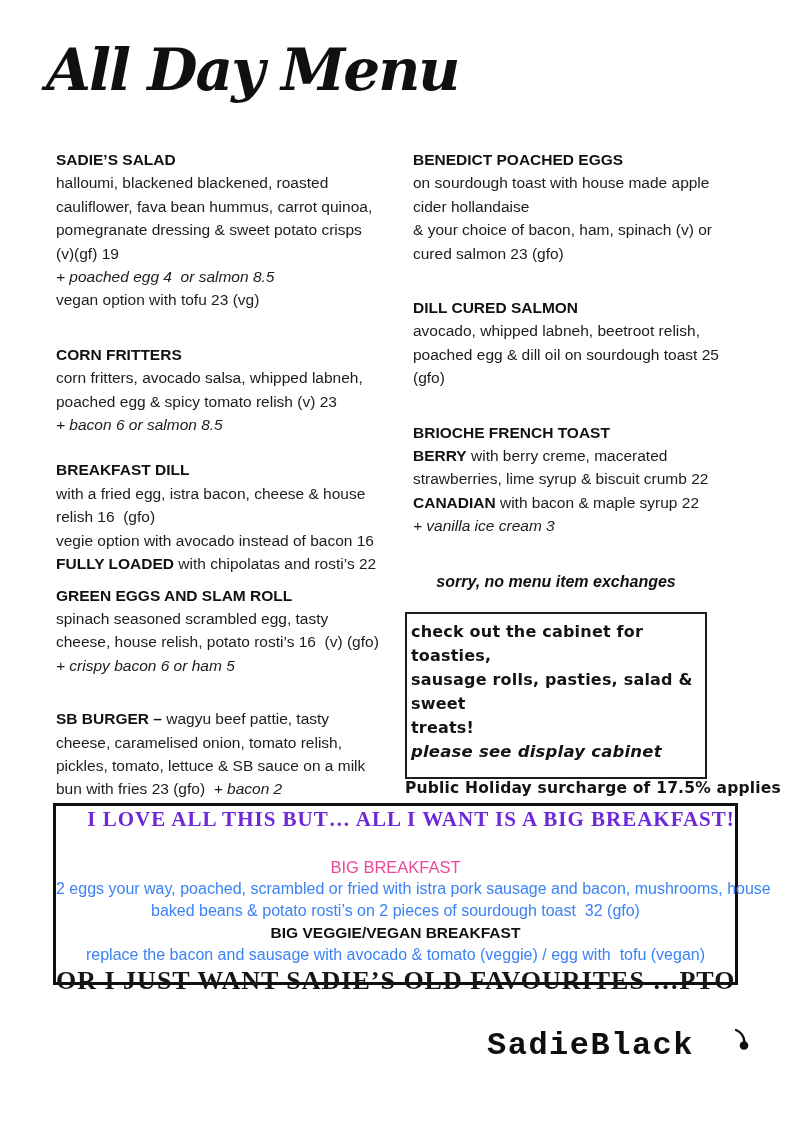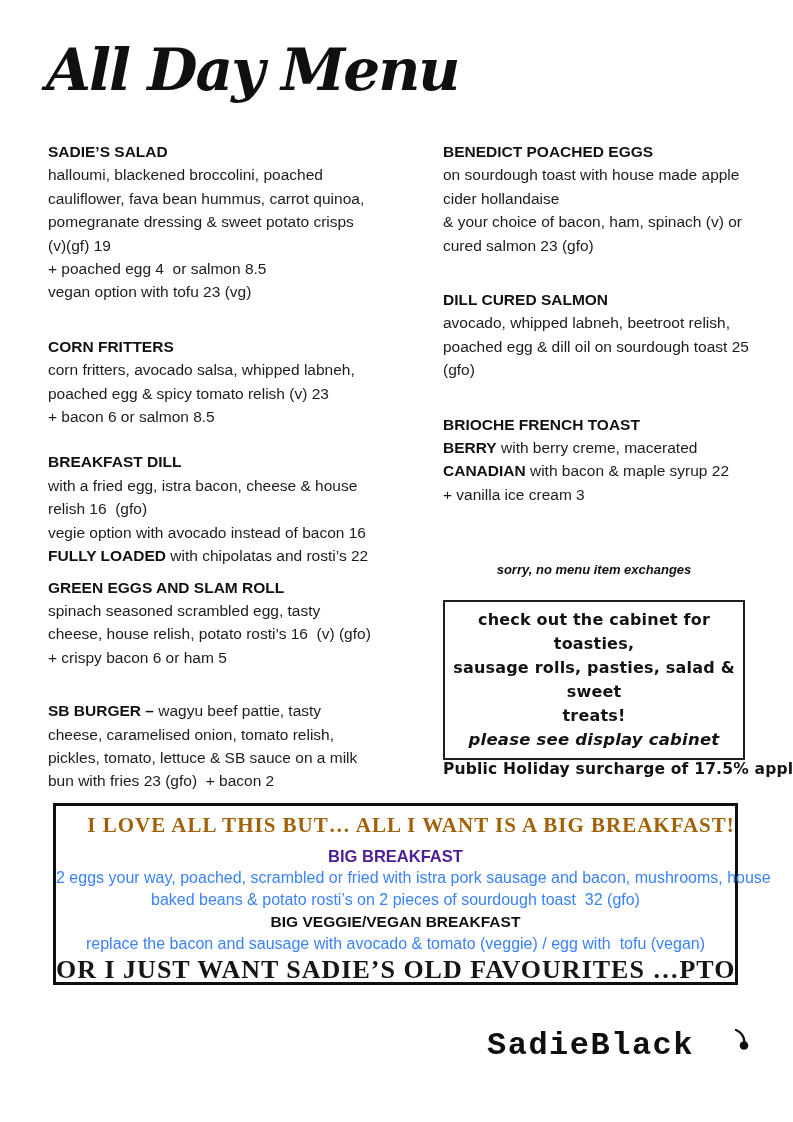--- a/index.html
+++ b/index.html
@@ -13,64 +13,64 @@
   }
   
   .title{
     position:absolute;left:46px;top:36px;margin:0;
     font-family:"DejaVu Serif",serif;
     font-style:italic;font-weight:700;
     font-size:58px;letter-spacing:-2px;color:#101010;
   }
   .col{position:absolute;top:140px;}
   #col-left{left:48px;width:356px;}
-  #col-right{left:443px;width:302px;}
-  .menu-section{margin:0;}
+  #col-right{left:405px;width:302px;}
+  .menu-section{margin:8px;}
   .item-title,.menu-line{
     font-size:15.5px;line-height:23.4px;white-space:pre;color:#1c1c1c;
   }
   .item-title{font-weight:700;color:#111;}
   .b{font-weight:700;color:#111;}
-  .i{}
+  .i{font-style:italic;}
   
   #col-left .menu-section:nth-of-type(1){margin-bottom:31px;}
   #col-left .menu-section:nth-of-type(2){margin-bottom:22px;}
   #col-left .menu-section:nth-of-type(3){margin-bottom:8px;}
   #col-left .menu-section:nth-of-type(4){margin-bottom:30px;}
   #col-right-sections .menu-section{margin-bottom:31px;}
   #col-right-sections .menu-section:last-child{margin-bottom:0;}
 
   .note{
-    margin-top:52px;text-align:center;
-    font-weight:700;font-style:italic;font-size:13px;line-height:23px;color:#111;
+    margin-top:32px;text-align:center;
+    font-weight:700;font-style:italic;font-size:16px;line-height:23px;color:#111;
   }
   
   .cabinet-box{
     margin-top:19px;border:2px solid #1d1d1d;
     box-sizing:border-box;width:302px;
-    padding:6px 4px 6px;text-align:center;
+    padding:6px 4px 13px;
     font-family:"DejaVu Sans",sans-serif;font-weight:700;
     font-size:16px;line-height:24px;letter-spacing:0.2px;color:#131313;
   }
   .cabinet-box .hand-italic{font-style:italic;font-size:16.5px;line-height:24px;}
   .surcharge{
     margin-top:0;text-align:center;
     font-family:"DejaVu Sans",sans-serif;font-weight:700;
     font-size:15.5px;letter-spacing:0.2px;color:#131313;white-space:pre;
   }
 
   .big-box{
     position:absolute;left:53px;top:803px;width:685px;height:182px;
     border:3px solid #101010;box-sizing:border-box;text-align:center;
   }
   .bb-headline{
     font-family:"Liberation Serif",serif;font-weight:600;
-    font-size:21px;line-height:25px;letter-spacing:1px;margin-top:7px;color:#a16207;white-space:pre;padding-left:31px;
+    font-size:21px;line-height:25px;letter-spacing:1px;margin-top:1px;color:#6d28d9;white-space:pre;padding-left:31px;
   }
-  .bb-title{font-weight:700;font-size:16.5px;line-height:21px;margin-top:8px;color:#4c1d95;}
+  .bb-title{font-weight:400;font-size:16.5px;line-height:21px;margin-top:25px;color:#ec4899;}
   .bb-line{font-size:16px;line-height:22px;white-space:pre;color:#3b82f6;}
   .bb-subtitle{font-weight:700;font-size:15.5px;line-height:22px;color:#111;}
   .bb-footer{
     font-family:"Liberation Serif",serif;font-weight:600;
     font-size:26px;line-height:29px;letter-spacing:1px;color:#161616;white-space:pre;
   }
 
   .logo{
     position:absolute;top:1024px;right:44px;
     display:flex;align-items:flex-end;
@@ -82,21 +82,21 @@
 </head>
 <body>
 
 <div class="page">
 
   <h1 class="title">All Day Menu</h1>
 
   <div class="col" id="col-left">
       <section class="menu-section">
         <div class="item-title">SADIE’S SALAD</div>
-        <div class="menu-line"><span>halloumi, blackened broccolini, poached</span></div>
+        <div class="menu-line"><span>halloumi, blackened blackened, roasted</span></div>
         <div class="menu-line"><span>cauliflower, fava bean hummus, carrot quinoa,</span></div>
         <div class="menu-line"><span>pomegranate dressing &amp; sweet potato crisps</span></div>
         <div class="menu-line"><span>(v)(gf) 19</span></div>
         <div class="menu-line"><span class="i">+ poached egg 4  or salmon 8.5</span></div>
         <div class="menu-line"><span>vegan option with tofu 23 (vg)</span></div>
       </section>
       <section class="menu-section">
         <div class="item-title">CORN FRITTERS</div>
         <div class="menu-line"><span>corn fritters, avocado salsa, whipped labneh,</span></div>
         <div class="menu-line"><span>poached egg &amp; spicy tomato relish (v) 23</span></div>
@@ -134,20 +134,21 @@
         </section>
         <section class="menu-section">
           <div class="item-title">DILL CURED SALMON</div>
           <div class="menu-line"><span>avocado, whipped labneh, beetroot relish,</span></div>
           <div class="menu-line"><span>poached egg &amp; dill oil on sourdough toast 25</span></div>
           <div class="menu-line"><span>(gfo)</span></div>
         </section>
         <section class="menu-section">
           <div class="item-title">BRIOCHE FRENCH TOAST</div>
           <div class="menu-line"><span class="b">BERRY</span><span> with berry creme, macerated</span></div>
+          <div class="menu-line"><span>strawberries, lime syrup &amp; biscuit crumb 22</span></div>
           <div class="menu-line"><span class="b">CANADIAN</span><span> with bacon &amp; maple syrup 22</span></div>
           <div class="menu-line"><span class="i">+ vanilla ice cream 3</span></div>
         </section>
       </div>
 
     <div class="note">sorry, no menu item exchanges</div>
 
     <div class="cabinet-box">
       <div>check out the cabinet for toasties,</div>
       <div>sausage rolls, pasties, salad &amp; sweet</div>

